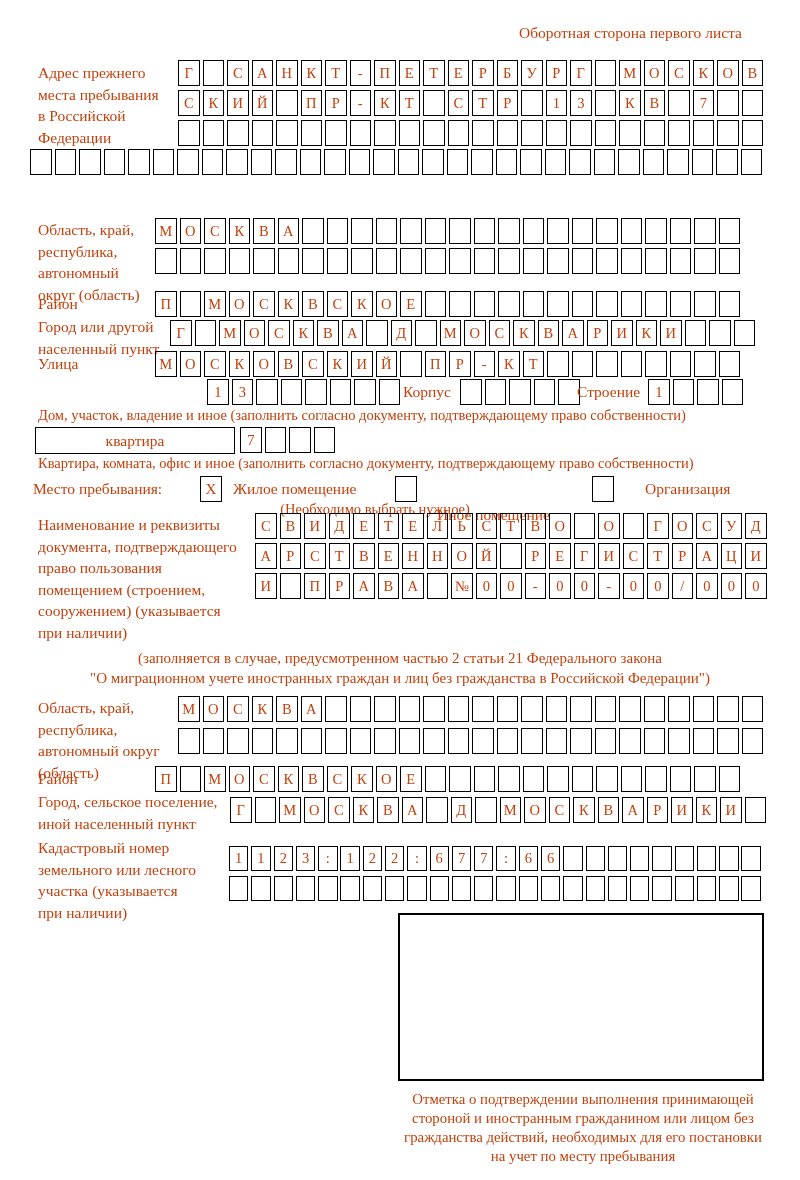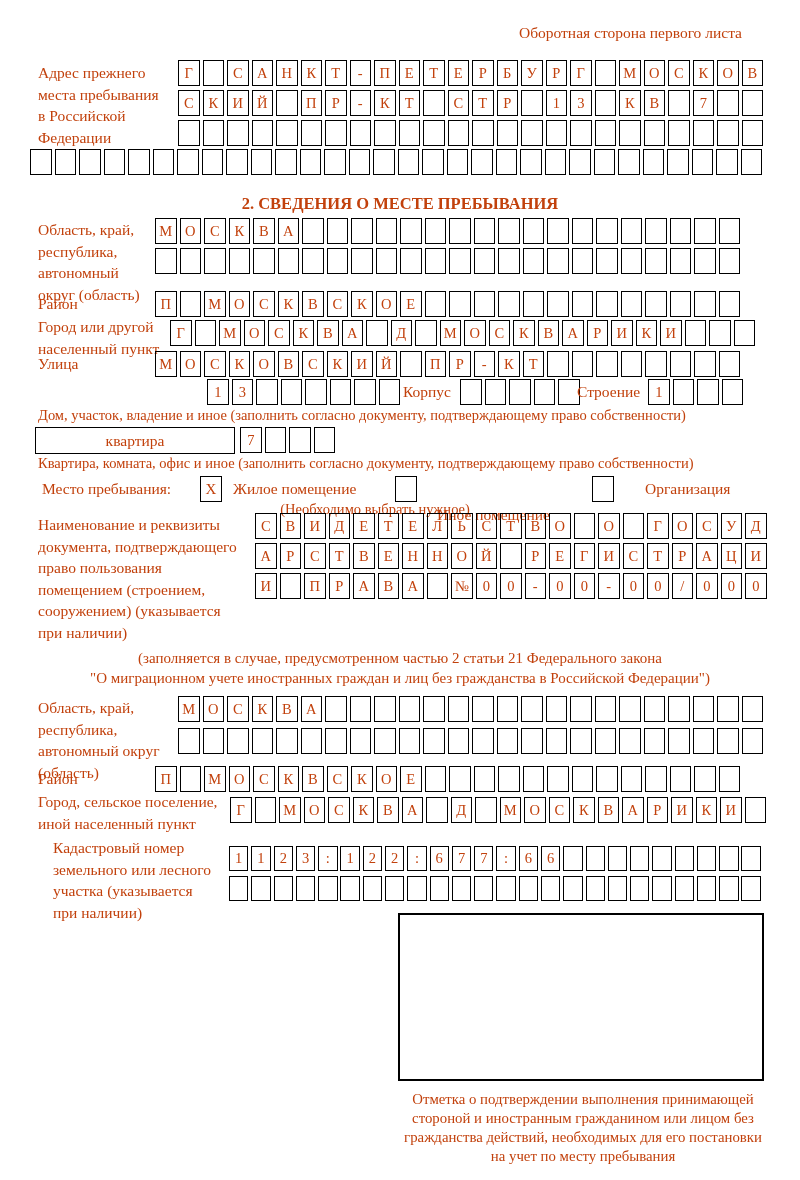--- a/index.html
+++ b/index.html
@@ -139,21 +139,20 @@
       <span class="cell"></span>
       <span class="cell"></span>
       <span class="cell"></span>
       <span class="cell"></span>
       <span class="cell"></span>
       <span class="cell"></span>
       <span class="cell"></span>
       <span class="cell"></span>
     </div>
 
-  <div class="abs title center" style="top:194px;">2. СВЕДЕНИЯ О МЕСТЕ ПРЕБЫВАНИЯ</div>
 
   <div class="abs lbl" style="left:38px; top:219px;">Область, край,
 республика,
 автономный
 округ (область)</div>
   <div class="cellrow" style="left:155px; top:218px;">
       <span class="cell">М</span>
       <span class="cell">О</span>
       <span class="cell">С</span>
       <span class="cell">К</span>
@@ -319,21 +318,21 @@
 
   <div class="rectfield" style="left:35px; top:427px; width:200px;">квартира</div>
   <div class="cellrow" style="left:240px; top:427px;">
       <span class="cell">7</span>
       <span class="cell"></span>
       <span class="cell"></span>
       <span class="cell"></span>
     </div>
   <div class="abs note" style="left:38px; top:455px;">Квартира, комната, офис и иное (заполнить согласно документу, подтверждающему право собственности)</div>
 
-  <div class="abs lbl" style="left:42px; top:478px;">Место пребывания:</div>
+  <div class="abs lbl" style="left:33px; top:478px;">Место пребывания:</div>
   <div class="checkbox" style="left:200px; top:476px;">X</div>
   <div class="abs lbl" style="left:233px; top:478px;">Жилое помещение</div>
   <div class="checkbox" style="left:395px; top:476px;"></div>
   <div class="abs lbl" style="left:437px; top:504px;">Иное помещение</div>
   <div class="checkbox" style="left:592px; top:476px;"></div>
   <div class="abs lbl" style="left:645px; top:478px;">Организация</div>
   <div class="abs note" style="left:100px; top:501px; width:550px; text-align:center;">(Необходимо выбрать нужное)</div>
 
   <div class="abs lbl" style="left:38px; top:514px;">Наименование и реквизиты
 документа, подтверждающего
@@ -519,21 +518,21 @@
       <span class="cell">К</span>
       <span class="cell">В</span>
       <span class="cell">А</span>
       <span class="cell">Р</span>
       <span class="cell">И</span>
       <span class="cell">К</span>
       <span class="cell">И</span>
       <span class="cell"></span>
     </div>
 
-  <div class="abs lbl" style="left:38px; top:837px;margin-left:15px;">Кадастровый номер
+  <div class="abs lbl" style="left:38px; top:837px;">Кадастровый номер
 земельного или лесного
 участка (указывается
 при наличии)</div>
   <div class="cellrow sm" style="left:229px; top:846px;">
       <span class="cell">1</span>
       <span class="cell">1</span>
       <span class="cell">2</span>
       <span class="cell">3</span>
       <span class="cell">:</span>
       <span class="cell">1</span>

